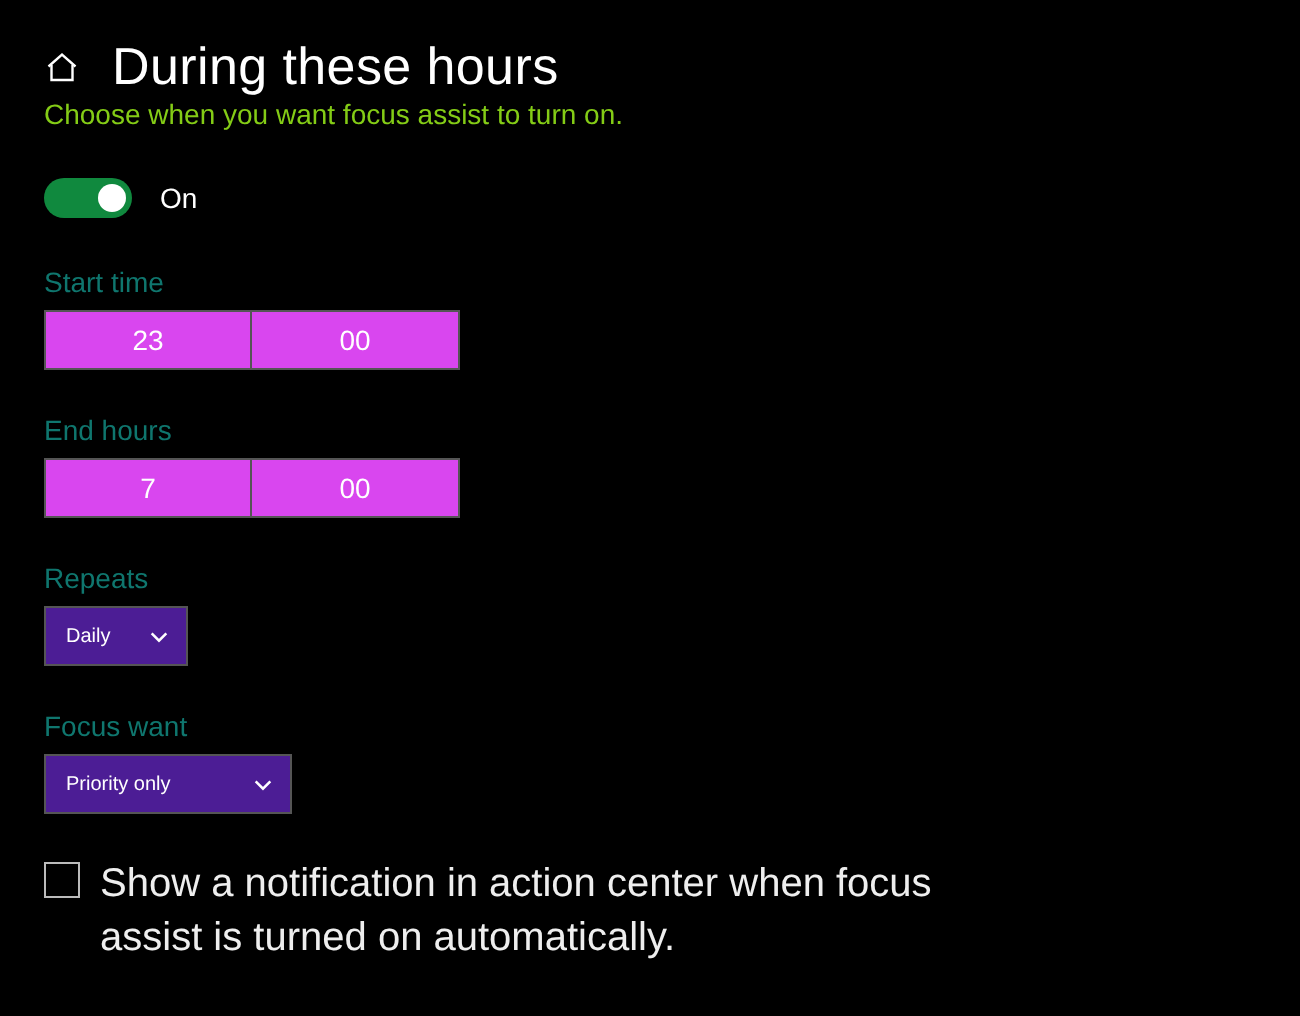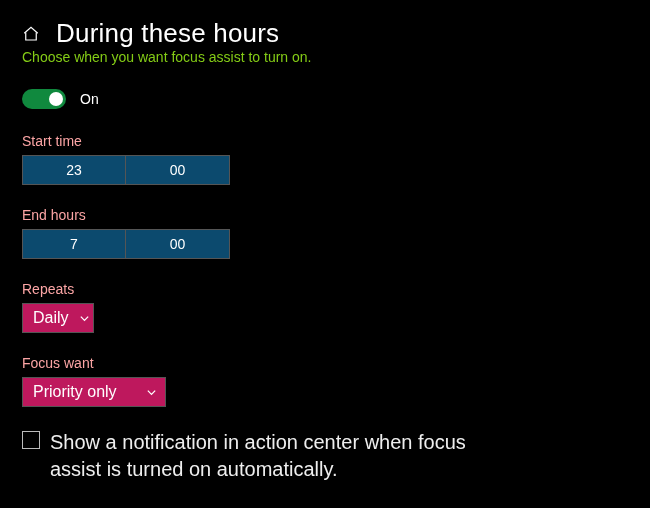--- a/index.html
+++ b/index.html
@@ -49,53 +49,53 @@
     top: 3px;
     width: 14px;
     height: 14px;
     border-radius: 50%;
     background: #fff;
   }
   .toggle-label { font-size: 14px; }
   .field-label {
     font-size: 14px;
     margin-bottom: 6px;
-    color: #fca5a5;
+    color: #0f766e;
   }
   .time-group {
     display: flex;
     margin-bottom: 22px;
   }
   .time-cell {
     width: 104px;
     height: 30px;
     border: 1px solid #555;
     display: flex;
     align-items: center;
     justify-content: center;
     font-size: 14px;
     cursor: pointer;
-    background: #0c4a6e;
+    background: #d946ef;
   }
   .time-cell + .time-cell { border-left: none; }
   .section { margin-bottom: 22px; }
   .dropdown {
     display: inline-flex;
     align-items: center;
     justify-content: space-between;
     height: 30px;
     border: 1px solid #555;
     padding: 0 8px 0 10px;
-    font-size: 16px;
+    font-size: 10px;
     cursor: pointer;
-    background: #be185d;
+    background: #4c1d95;
     gap: 10px;
   }
   .dd-small { width: 72px; }
-  .dd-med { width: 144px; }
+  .dd-med { width: 124px; }
   .chevron {
     display: inline-block;
   }
   .chevron svg { display:block; }
   .checkbox-row {
     display: flex;
     align-items: flex-start;
     gap: 10px;
     margin-top: 4px;
   }

